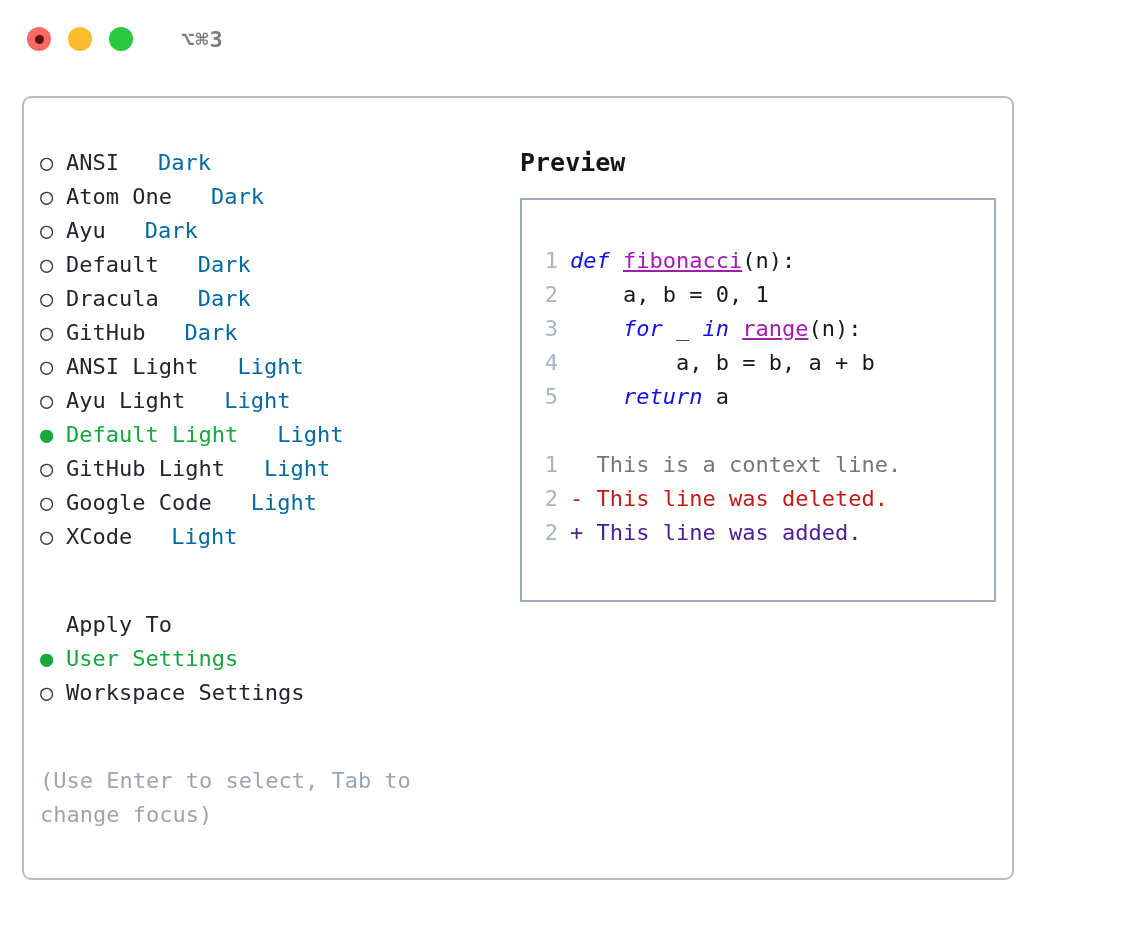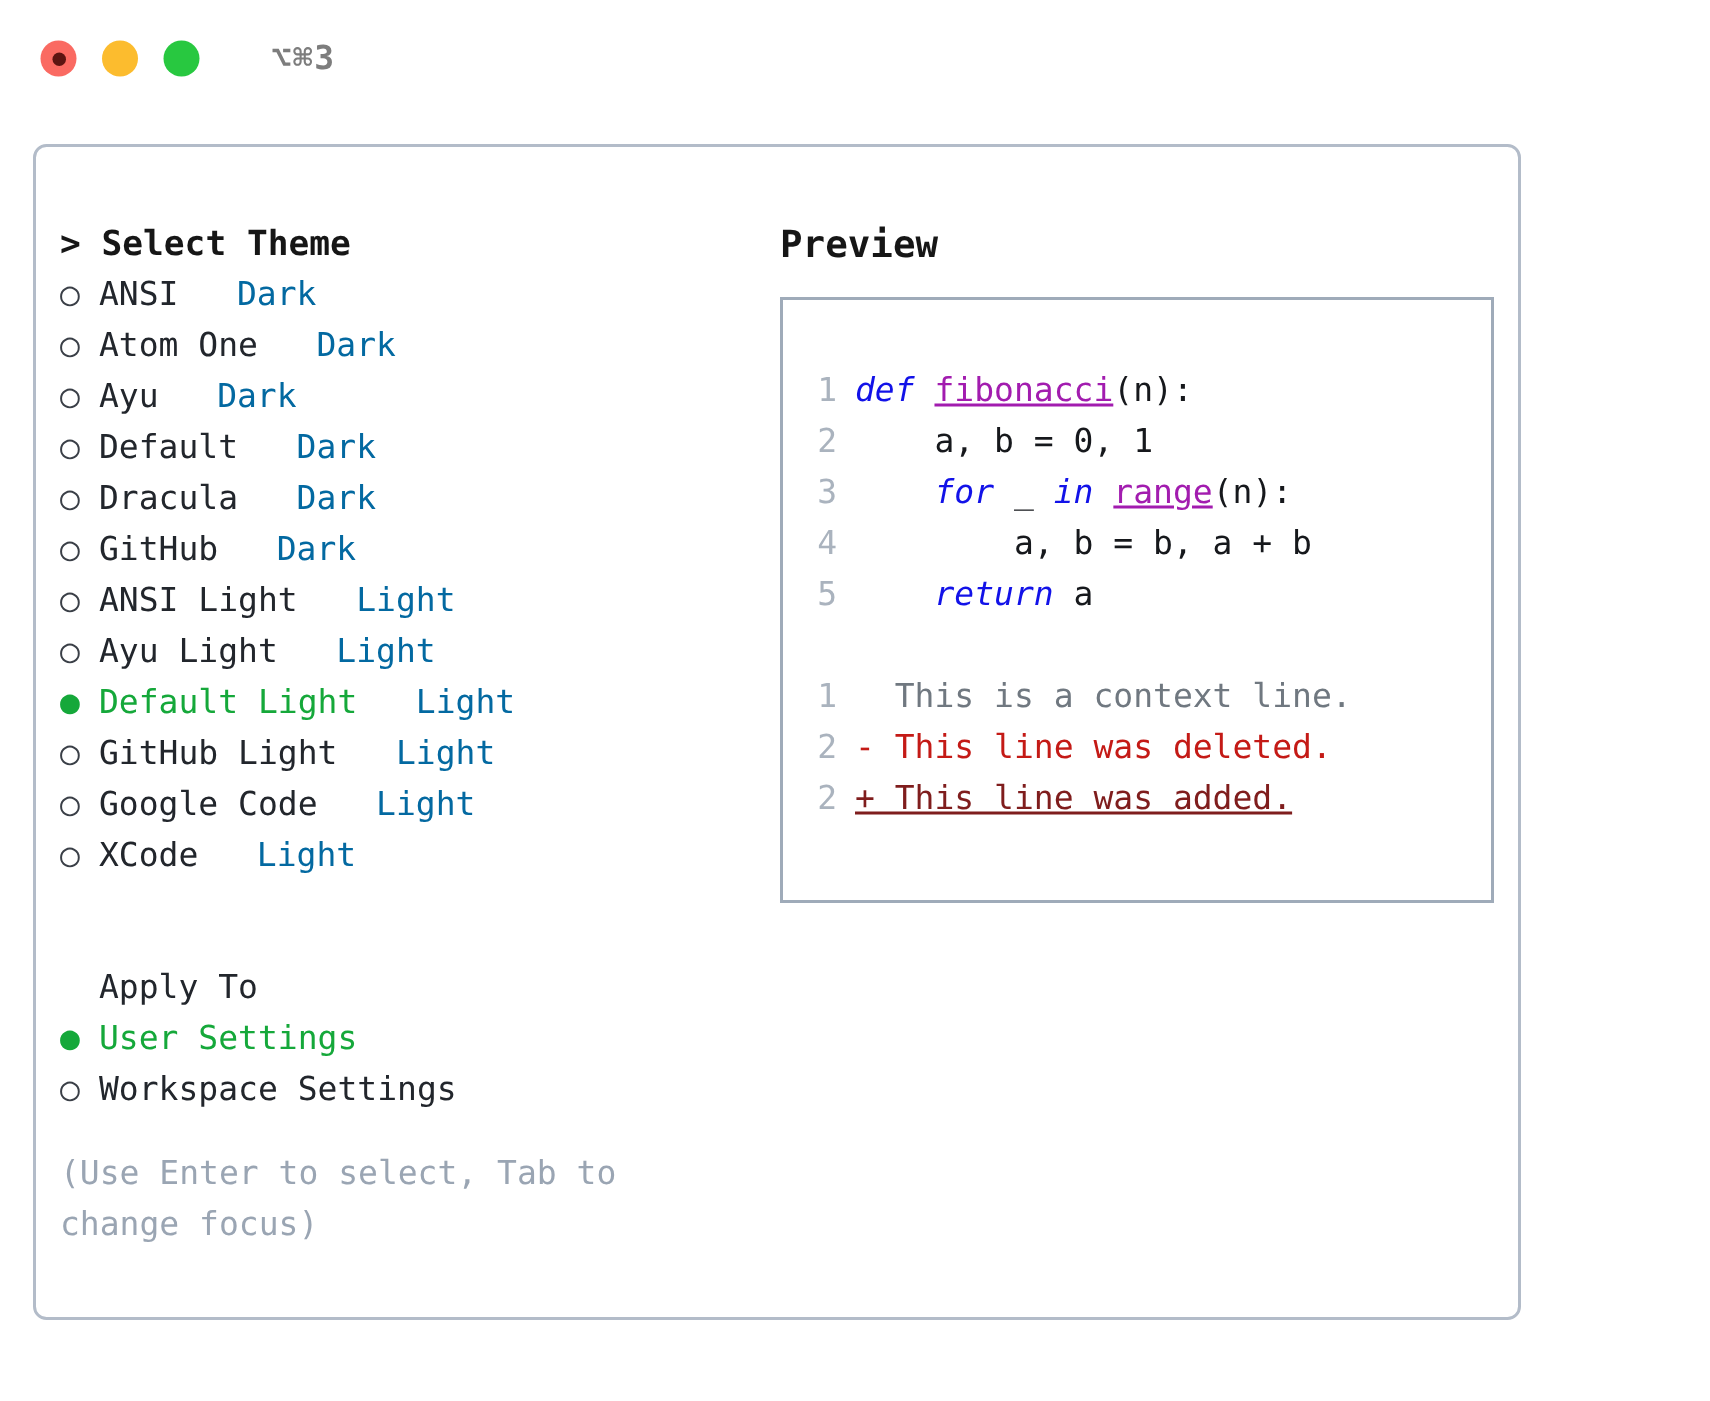--- a/index.html
+++ b/index.html
@@ -91,21 +91,21 @@
   .spacer-row { height: 34px; }
   .section-title {
     padding-left: 26px;
     font-size: 22px;
     color: #22262c;
     line-height: 34px;
     white-space: pre;
     margin-top: 20px;
   }
   .hint {
-    margin-top: 22px;
+    margin-top: 54px;
     font-size: 22px;
     line-height: 34px;
     color: #9aa5b3;
     width: 410px;
   }
   
   .preview-header {
     font-size: 25px;
     font-weight: bold;
     color: #161616;
@@ -131,21 +131,21 @@
     text-align: right;
     color: #aab3be;
     padding-right: 12px;
   }
   .code-body { color: #16181c; }
   .tok-kw    { color: #1212e8; font-style: italic; }
   .tok-fn    { color: #a21caf; text-decoration: underline; }
   .tok-plain { color: #16181c; }
   .tok-ctx   { color: #707880; }
   .tok-del   { color: #c41a16; }
-  .tok-add   { color: #7f1d1d; text-decoration: underline; }
+  .tok-add   { color: #4c1d95; }
   .blank-line { height: 34px; }
 </style>
 </head>
 <body>
 
 <div class="window">
 
   <div class="titlebar">
     <div class="lights">
       <div class="light red"></div>
@@ -154,21 +154,20 @@
     </div>
     <div class="shortcut">⌥⌘3</div>
   </div>
 
   <div class="panel">
     <div class="panel-inner">
       <div class="columns">
 
         <div class="left-col">
 
-          <div class="list-header">&gt; Select Theme</div>
 
           <div id="theme-list">
               <div class="row"><span class="bullet">○</span><span class="row-label">ANSI</span><span class="row-meta">Dark</span></div>
               <div class="row"><span class="bullet">○</span><span class="row-label">Atom One</span><span class="row-meta">Dark</span></div>
               <div class="row"><span class="bullet">○</span><span class="row-label">Ayu</span><span class="row-meta">Dark</span></div>
               <div class="row"><span class="bullet">○</span><span class="row-label">Default</span><span class="row-meta">Dark</span></div>
               <div class="row"><span class="bullet">○</span><span class="row-label">Dracula</span><span class="row-meta">Dark</span></div>
               <div class="row"><span class="bullet">○</span><span class="row-label">GitHub</span><span class="row-meta">Dark</span></div>
               <div class="row"><span class="bullet">○</span><span class="row-label">ANSI Light</span><span class="row-meta">Light</span></div>
               <div class="row"><span class="bullet">○</span><span class="row-label">Ayu Light</span><span class="row-meta">Light</span></div>

